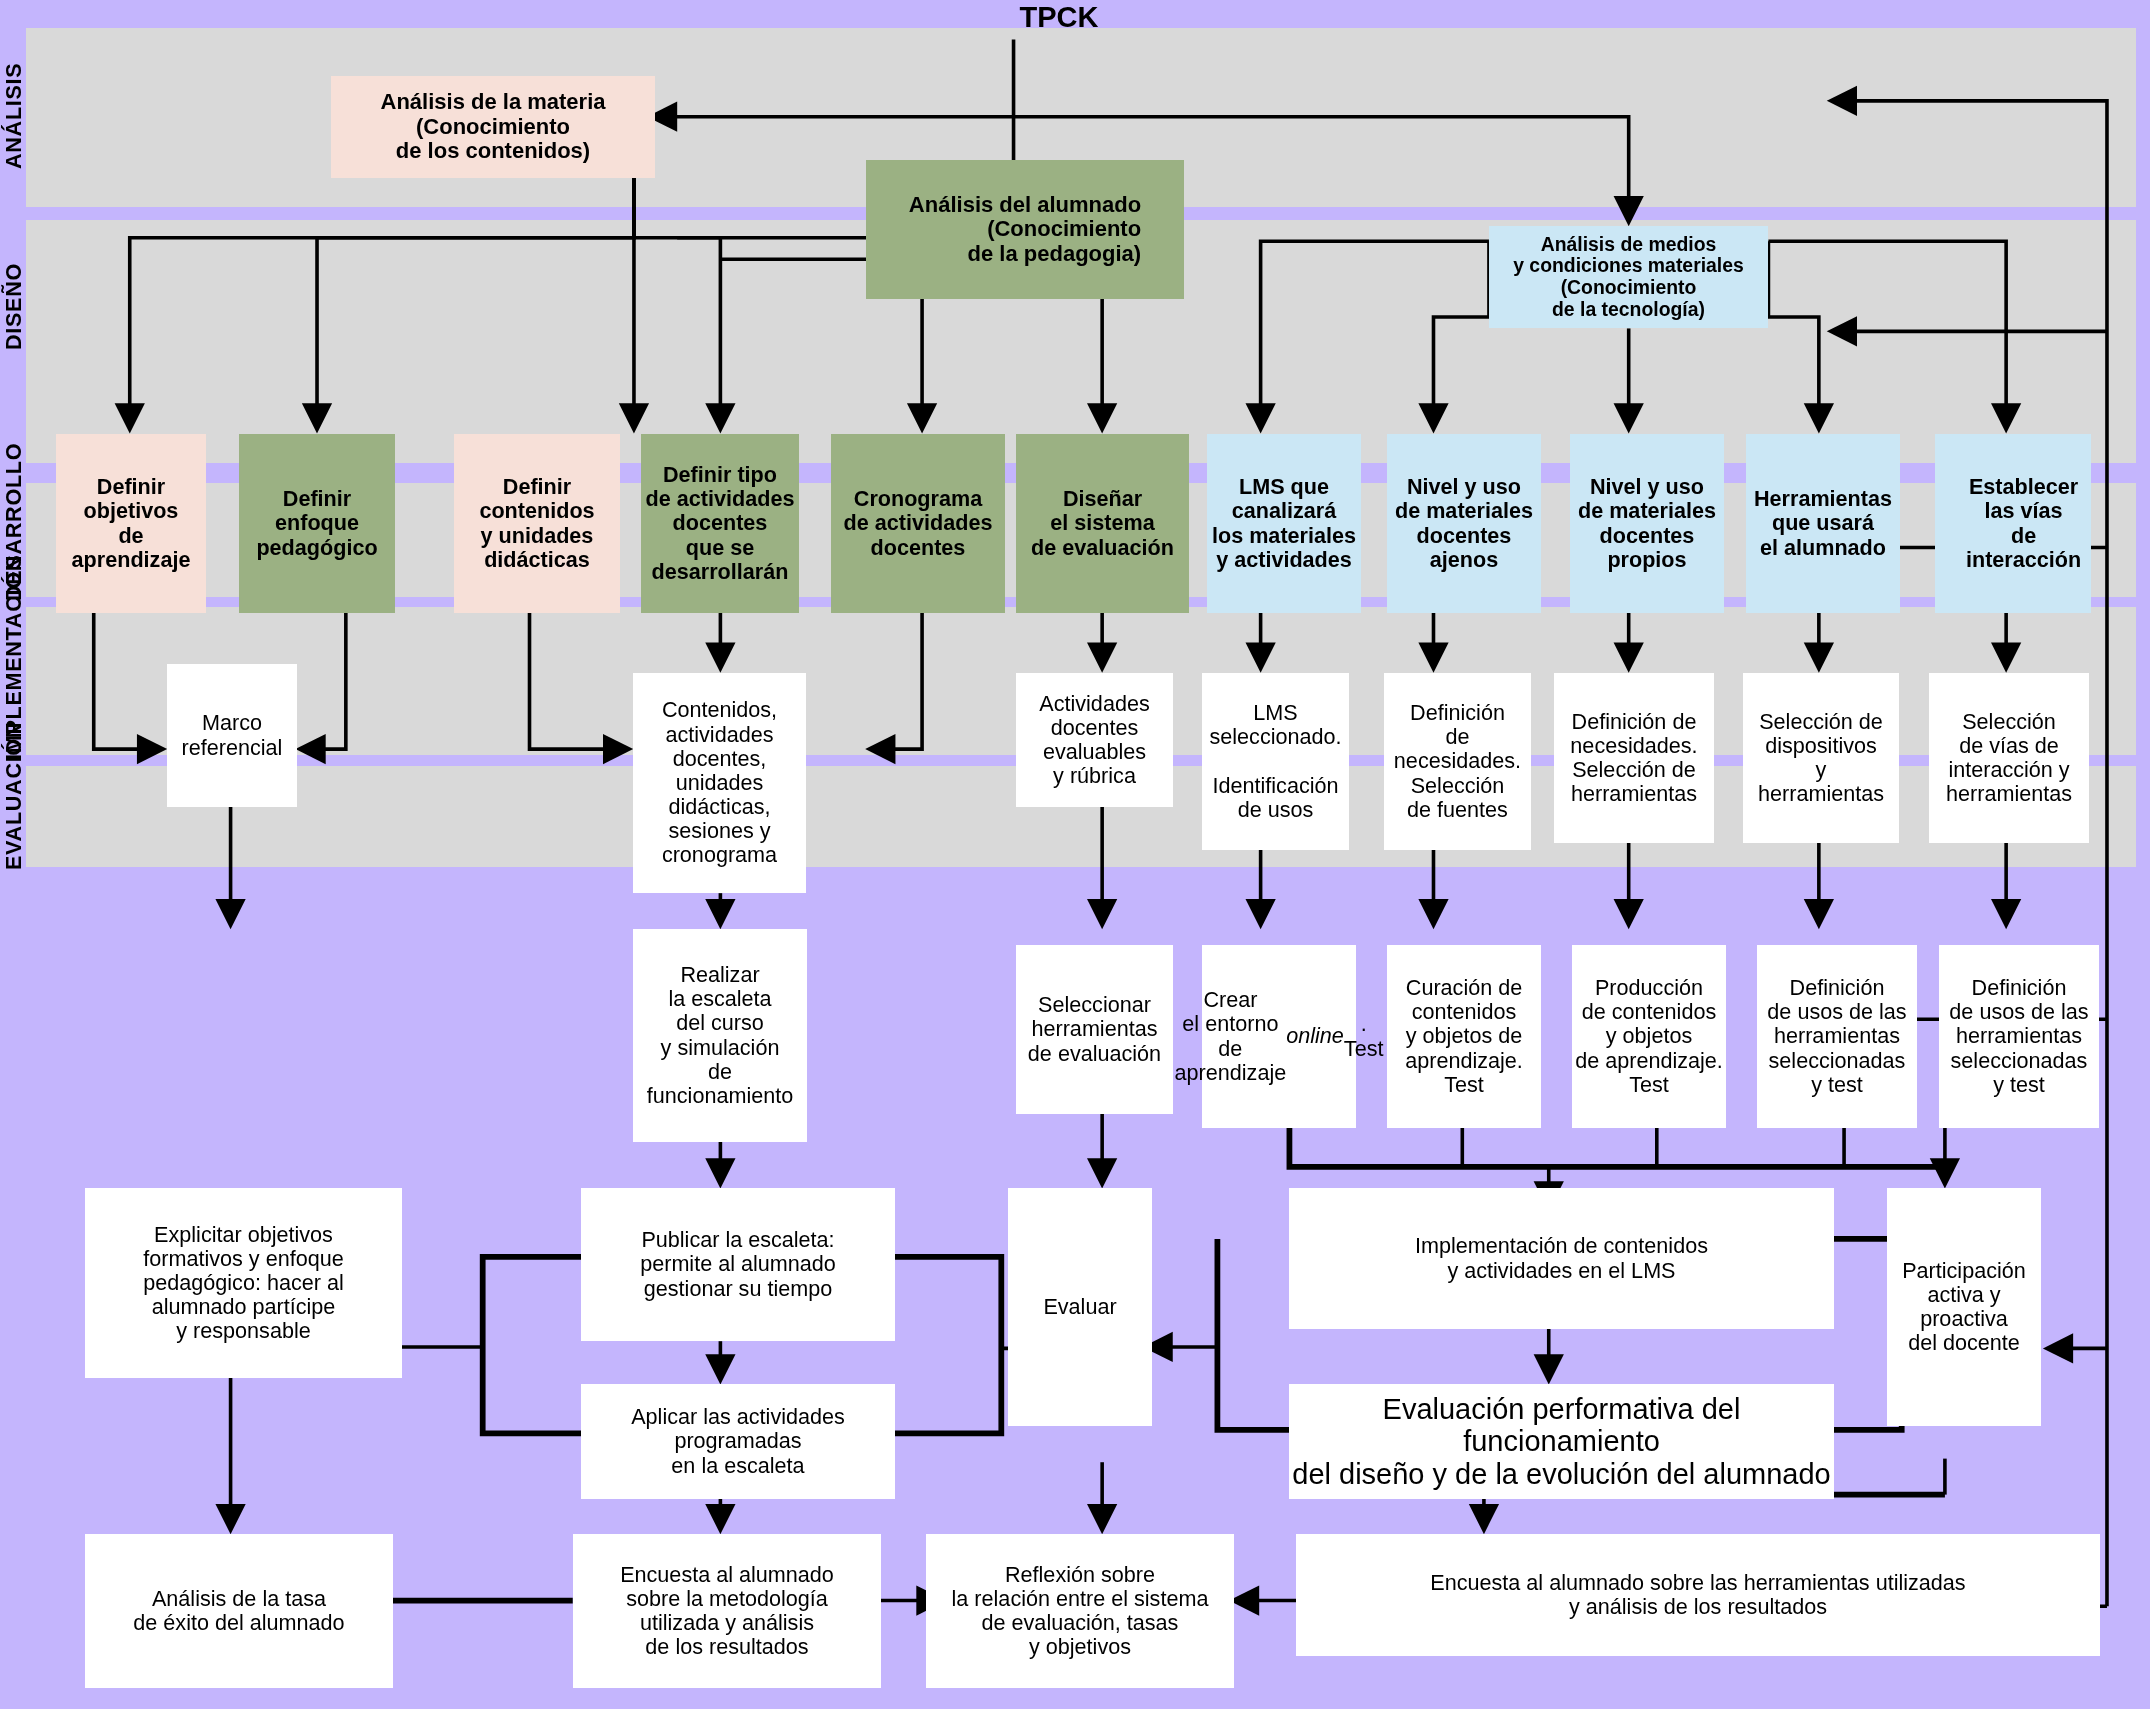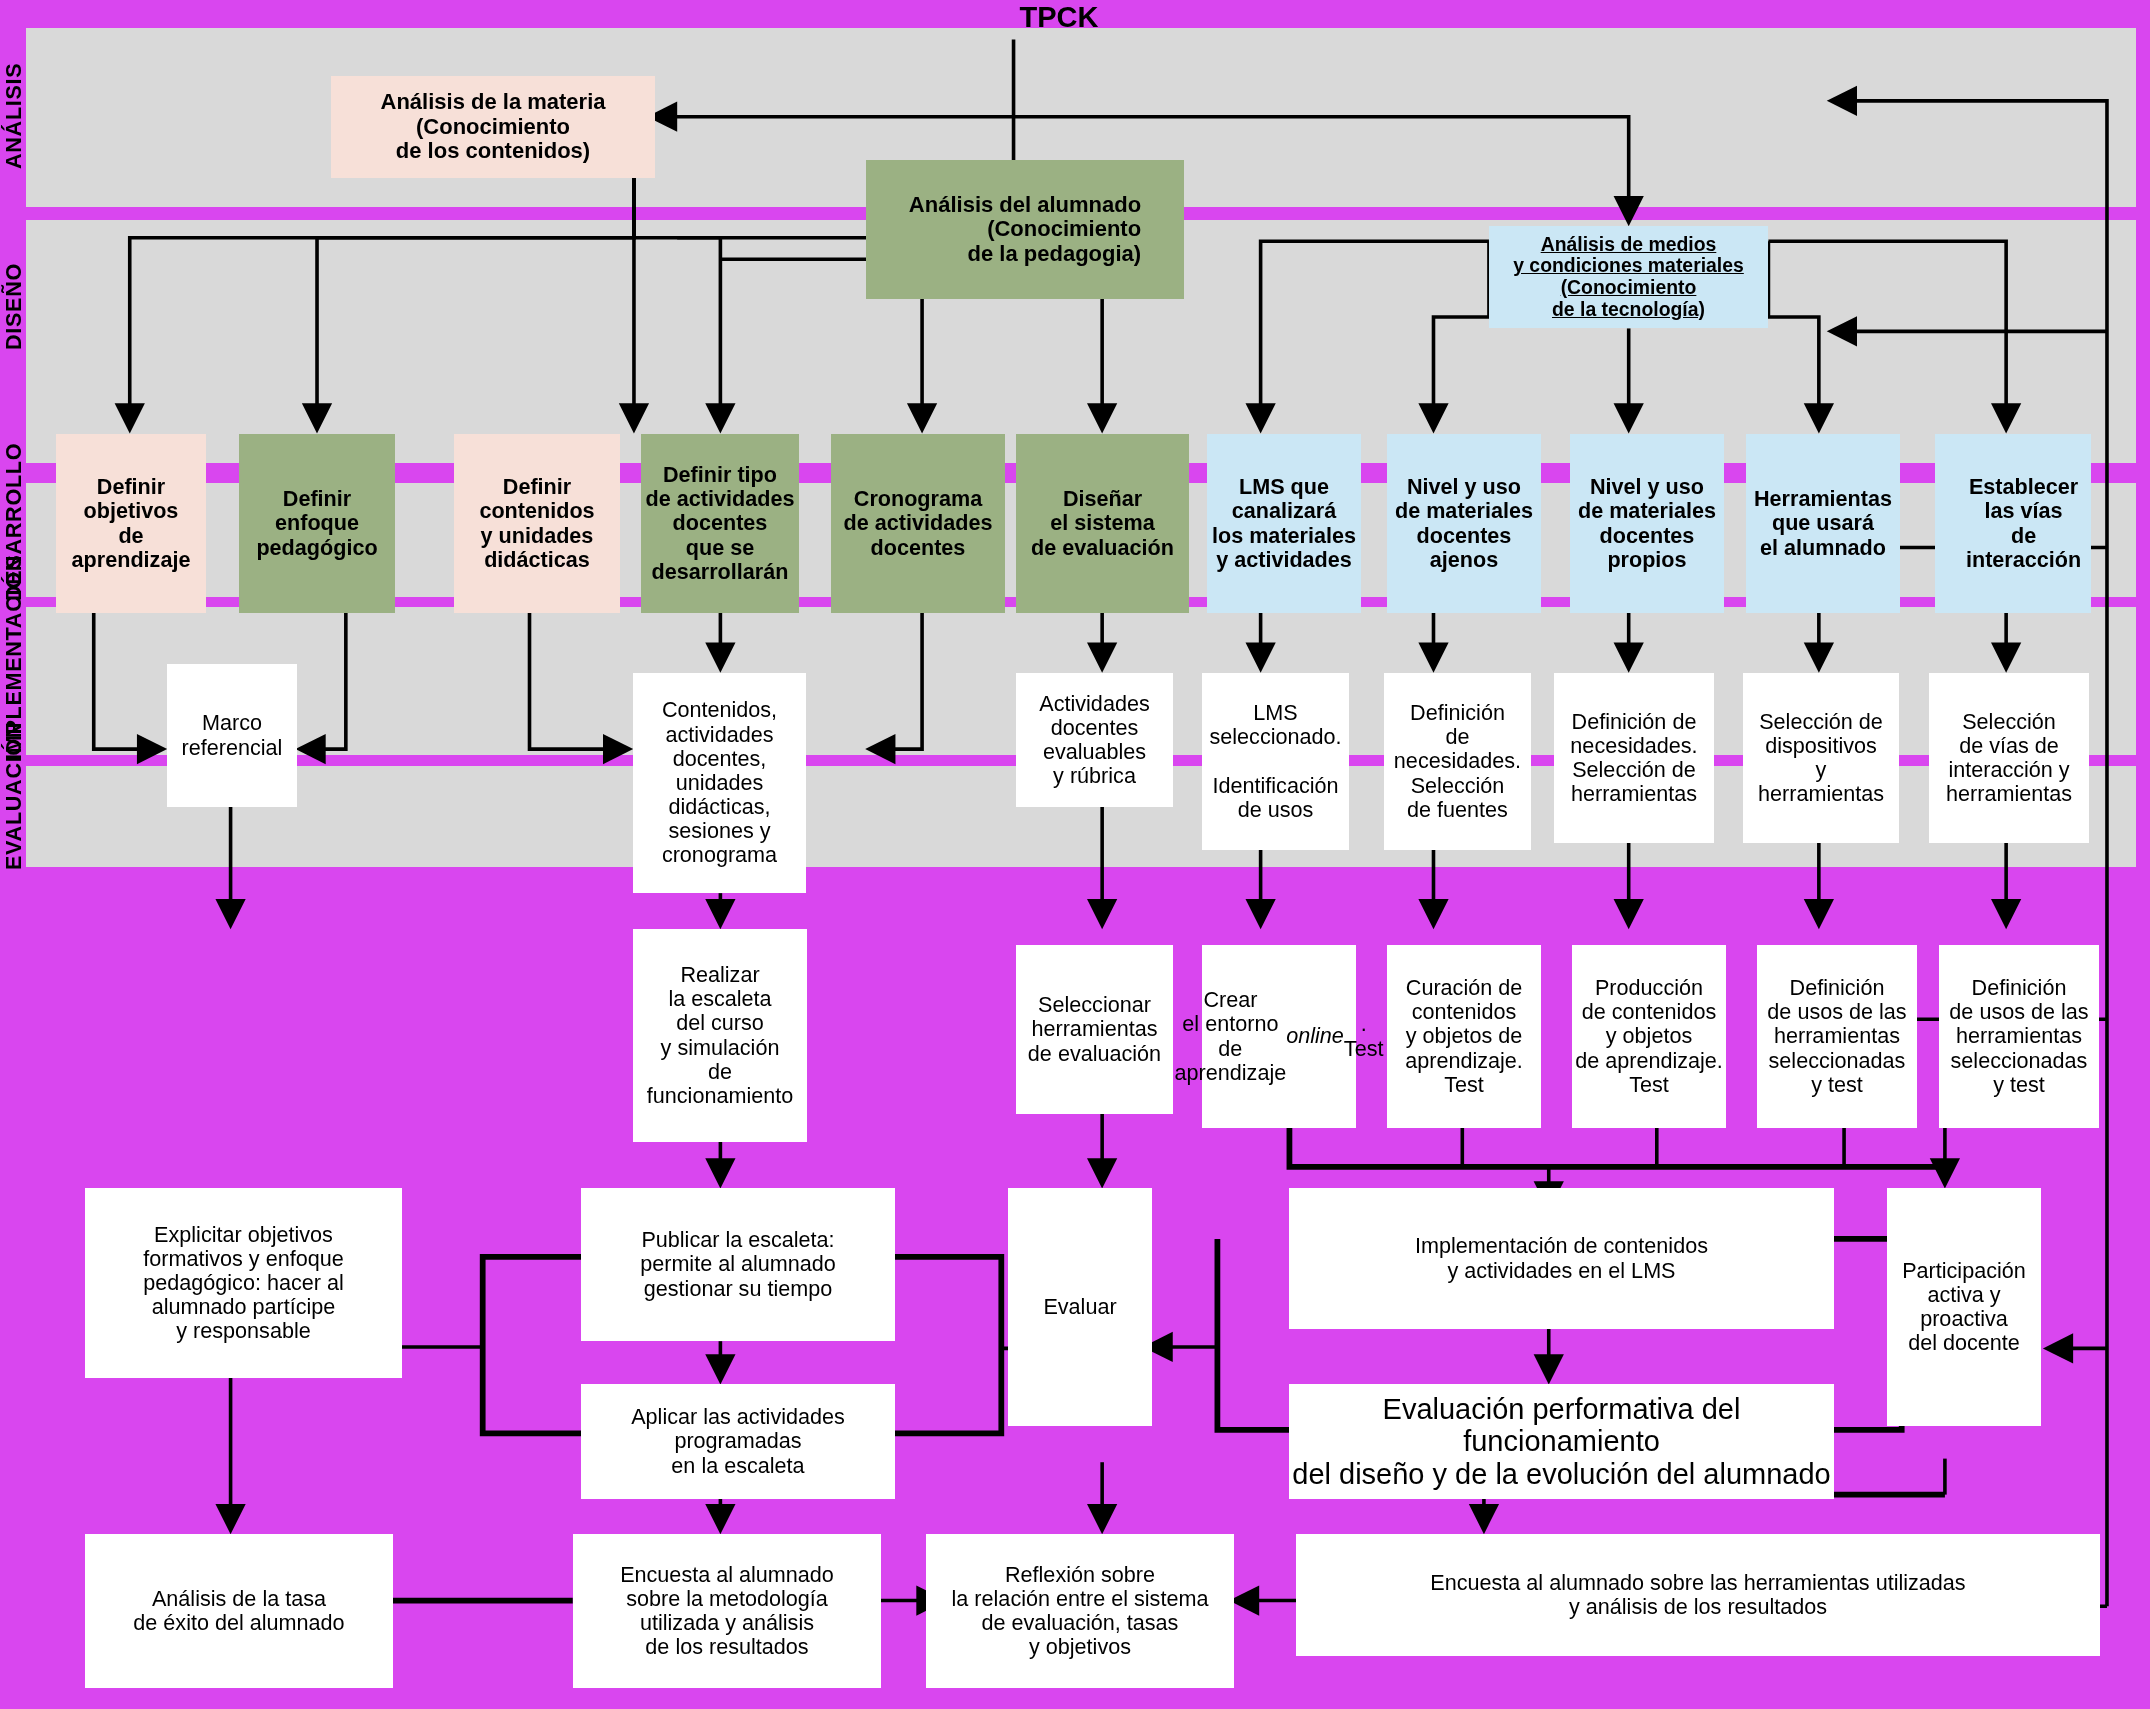--- a/index.html
+++ b/index.html
@@ -1,17 +1,17 @@
 <!DOCTYPE html>
 <html style="font-size:11.5px"><head>
 <meta charset="utf-8">
 <style>
   html,body{margin:0;padding:0;background:#fff;}
   body{font-family:"Liberation Sans", sans-serif;}
-  #root{position:relative;width:2151px;height:1710px;background:#d946ef;overflow:hidden;}
+  #root{position:relative;width:2151px;height:1710px;background:#c4b5fd;overflow:hidden;}
 
   .band{position:absolute;background:#d9d9d9;}
   .bandlabel{position:absolute;font-weight:bold;color:#000;
     writing-mode:vertical-rl;transform:rotate(180deg);
     text-align:center;letter-spacing:0.7px;}
 
   .node{position:absolute;box-sizing:border-box;display:flex;
     align-items:center;justify-content:center;text-align:center;
     color:#000;line-height:1.12;padding:4.3px 2.9px;}
   .bold{font-weight:bold;}
@@ -200,21 +200,21 @@
   </svg>
 
   <div class="node pink bold" style="left:331px;top:76px;width:324px;height:102px;font-size:22px;white-space:pre-line;">Análisis de la materia
 (Conocimiento
 de los contenidos)</div>
 
   <div class="node green bold" style="left:866px;top:160px;width:318px;height:139px;font-size:22px;white-space:pre-line;text-align:right;">Análisis del alumnado
 (Conocimiento
 de la pedagogia)</div>
 
-  <div class="node blue bold" style="left:1489px;top:226px;width:279px;height:102px;font-size:19.4px;white-space:pre-line;text-decoration:underline;">Análisis de medios
+  <div class="node blue bold" style="left:1489px;top:226px;width:279px;height:102px;font-size:19.4px;white-space:pre-line;">Análisis de medios
 y condiciones materiales
 (Conocimiento
 de la tecnología)</div>
 
   <div class="node pink bold" style="left:56px;top:434px;width:150px;height:179px;font-size:21.6px;white-space:pre-line;">Definir
 objetivos
 de
 aprendizaje</div>
   <div class="node green bold" style="left:239px;top:434px;width:156px;height:179px;font-size:21.6px;white-space:pre-line;">Definir
 enfoque

